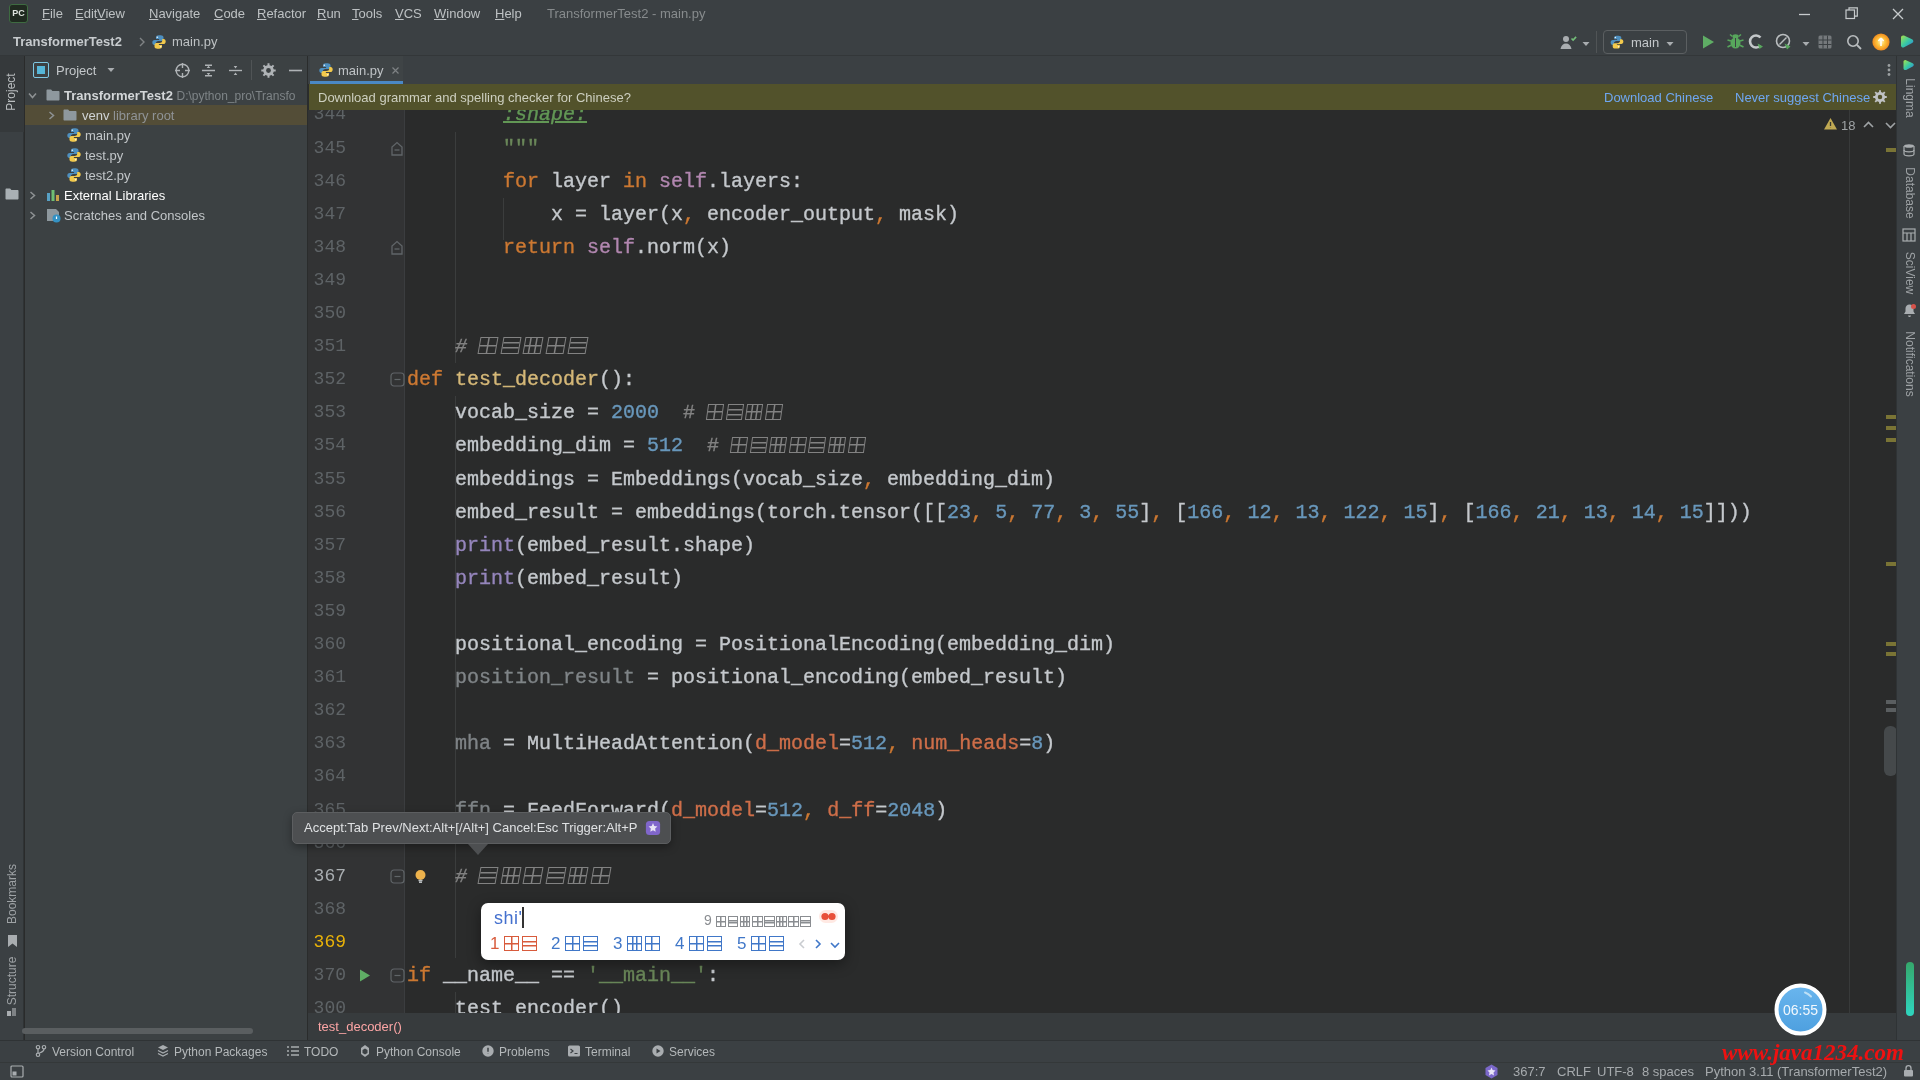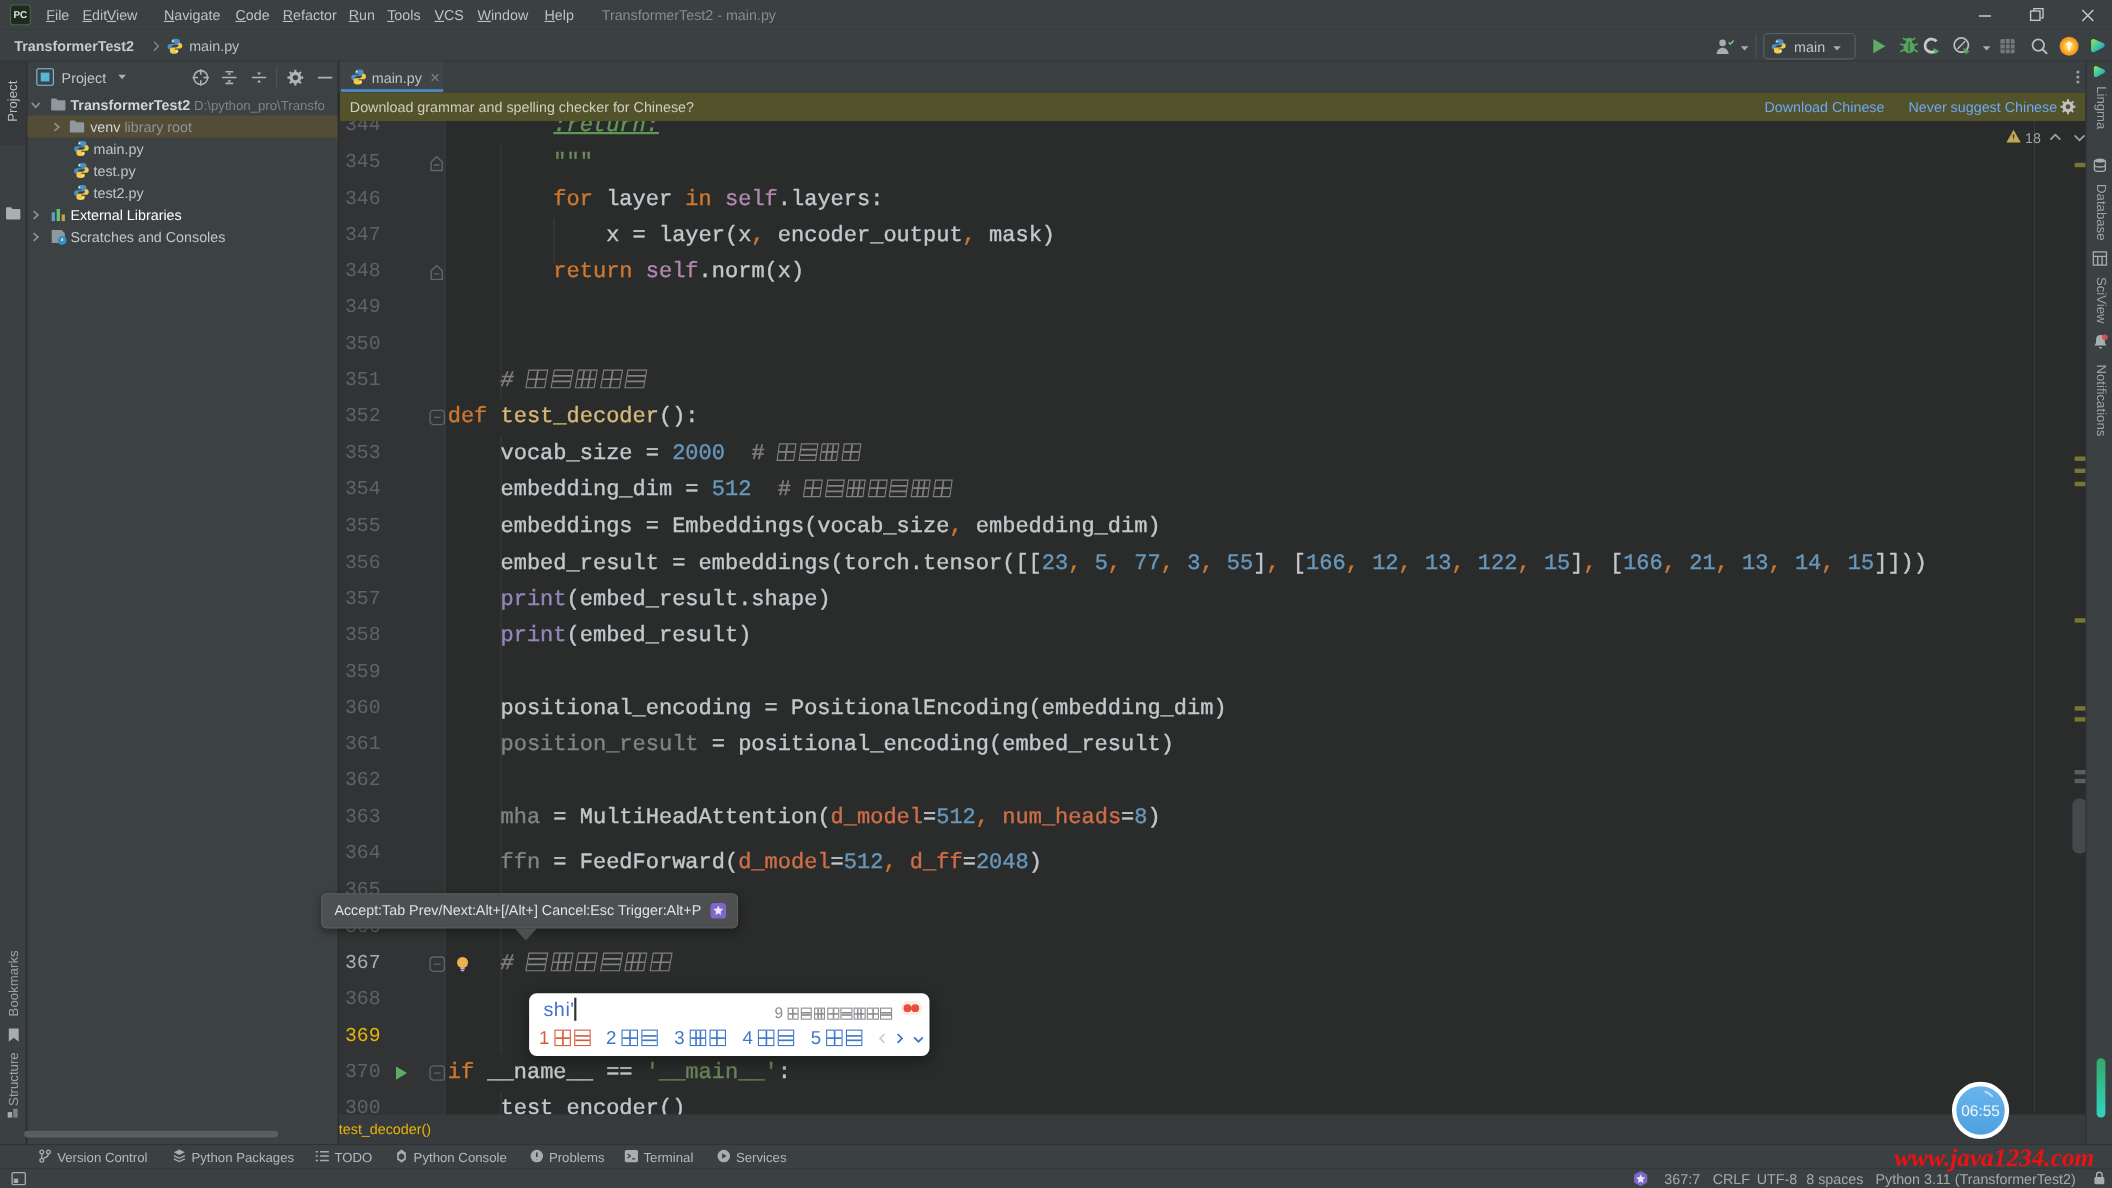--- a/index.html
+++ b/index.html
@@ -272,37 +272,37 @@
 <div class="gn" style="top:727px;color:#5E6366">363</div>
 <div class="gn" style="top:760px;color:#5E6366">364</div>
 <div class="gn" style="top:794px;color:#5E6366">365</div>
 <div class="gn" style="top:827px;color:#5E6366">366</div>
 <div class="gn" style="top:860px;color:#A9AEB1">367</div>
 <div class="gn" style="top:893px;color:#5E6366">368</div>
 <div class="gn" style="top:926px;color:#eab308">369</div>
 <div class="gn" style="top:959px;color:#5E6366">370</div>
 <div class="gn" style="top:992px;color:#5E6366">300</div>
 
-<div class="ln" style="top:98px">        <span style="color:#629755;text-decoration:underline;font-style:italic;">:return:</span></div>
+<div class="ln" style="top:98px">        <span style="color:#629755;text-decoration:underline;font-style:italic;">:shape:</span></div>
 <div class="ln" style="top:132px">        <span style="color:#6A8759;">"""</span></div>
 <div class="ln" style="top:165px">        <span style="color:#CC7832;">for</span> layer <span style="color:#CC7832;">in</span> <span style="color:#B287B0;">self</span>.layers:</div>
 <div class="ln" style="top:198px">            x = layer(x<span style="color:#CC7832;">,</span> encoder_output<span style="color:#CC7832;">,</span> mask)</div>
 <div class="ln" style="top:231px">        <span style="color:#CC7832;">return</span> <span style="color:#B287B0;">self</span>.norm(x)</div>
 <div class="ln" style="top:330px">    <span style="color:#828282;font-style:italic;"># </span><i class="z za k22" style="--c:#828282"></i><i class="z zb k22" style="--c:#828282"></i><i class="z zc k22" style="--c:#828282"></i><i class="z za k22" style="--c:#828282"></i><i class="z zb k22" style="--c:#828282"></i></div>
 <div class="ln" style="top:363px"><span style="color:#CC7832;">def</span> <span style="color:#D5B878;">test_decoder</span>():</div>
 <div class="ln" style="top:396px">    vocab_size = <span style="color:#6897BB;">2000</span>  <span style="color:#828282;"># </span><i class="z za k20" style="--c:#828282"></i><i class="z zb k20" style="--c:#828282"></i><i class="z zc k20" style="--c:#828282"></i><i class="z za k20" style="--c:#828282"></i></div>
 <div class="ln" style="top:429px">    embedding_dim = <span style="color:#6897BB;">512</span>  <span style="color:#828282;"># </span><i class="z za k20" style="--c:#828282"></i><i class="z zb k20" style="--c:#828282"></i><i class="z zc k20" style="--c:#828282"></i><i class="z za k20" style="--c:#828282"></i><i class="z zb k20" style="--c:#828282"></i><i class="z zc k20" style="--c:#828282"></i><i class="z za k20" style="--c:#828282"></i></div>
 <div class="ln" style="top:463px">    embeddings = Embeddings(vocab_size<span style="color:#CC7832;">,</span> embedding_dim)</div>
 <div class="ln" style="top:496px">    embed_result = embeddings(torch.tensor([[<span style="color:#6897BB;">23</span><span style="color:#CC7832;">,</span> <span style="color:#6897BB;">5</span><span style="color:#CC7832;">,</span> <span style="color:#6897BB;">77</span><span style="color:#CC7832;">,</span> <span style="color:#6897BB;">3</span><span style="color:#CC7832;">,</span> <span style="color:#6897BB;">55</span>]<span style="color:#CC7832;">,</span> [<span style="color:#6897BB;">166</span><span style="color:#CC7832;">,</span> <span style="color:#6897BB;">12</span><span style="color:#CC7832;">,</span> <span style="color:#6897BB;">13</span><span style="color:#CC7832;">,</span> <span style="color:#6897BB;">122</span><span style="color:#CC7832;">,</span> <span style="color:#6897BB;">15</span>]<span style="color:#CC7832;">,</span> [<span style="color:#6897BB;">166</span><span style="color:#CC7832;">,</span> <span style="color:#6897BB;">21</span><span style="color:#CC7832;">,</span> <span style="color:#6897BB;">13</span><span style="color:#CC7832;">,</span> <span style="color:#6897BB;">14</span><span style="color:#CC7832;">,</span> <span style="color:#6897BB;">15</span>]]))</div>
 <div class="ln" style="top:529px">    <span style="color:#9585BC;">print</span>(embed_result.shape)</div>
 <div class="ln" style="top:562px">    <span style="color:#9585BC;">print</span>(embed_result)</div>
 <div class="ln" style="top:628px">    positional_encoding = PositionalEncoding(embedding_dim)</div>
 <div class="ln" style="top:661px">    <span style="color:#7F8487;">position_result</span> = positional_encoding(embed_result)</div>
 <div class="ln" style="top:727px">    <span style="color:#7F8487;">mha</span> = MultiHeadAttention(<span style="color:#CE6E49;">d_model</span>=<span style="color:#6897BB;">512</span><span style="color:#CC7832;">,</span> <span style="color:#CE6E49;">num_heads</span>=<span style="color:#6897BB;">8</span>)</div>
-<div class="ln" style="top:768px">    <span style="color:#7F8487;">ffn</span> = FeedForward(<span style="color:#CE6E49;">d_model</span>=<span style="color:#6897BB;">512</span><span style="color:#CC7832;">,</span> <span style="color:#CE6E49;">d_ff</span>=<span style="color:#6897BB;">2048</span>)</div>
+<div class="ln" style="top:794px">    <span style="color:#7F8487;">ffn</span> = FeedForward(<span style="color:#CE6E49;">d_model</span>=<span style="color:#6897BB;">512</span><span style="color:#CC7832;">,</span> <span style="color:#CE6E49;">d_ff</span>=<span style="color:#6897BB;">2048</span>)</div>
 <div class="ln" style="top:860px">    <span style="color:#828282;font-style:italic;"># </span><i class="z zb k22" style="--c:#828282"></i><i class="z zc k22" style="--c:#828282"></i><i class="z za k22" style="--c:#828282"></i><i class="z zb k22" style="--c:#828282"></i><i class="z zc k22" style="--c:#828282"></i><i class="z za k22" style="--c:#828282"></i></div>
 <div class="ln" style="top:959px"><span style="color:#CC7832;">if</span> __name__ == <span style="color:#6A8759;">'__main__'</span>:</div>
 <div class="ln" style="top:992px">    test_encoder()</div>
 
 <svg class="abs" style="left:389px;top:141px" width="16" height="16" viewBox="0 0 16 16">
     <path d="M3 14 L3 6 L8 1.5 L13 6 L13 14 Z" fill="none" stroke="#606568" stroke-width="1.3"></path>
     <path d="M5.5 9 h5" stroke="#606568" stroke-width="1.3"></path>
   </svg>
 <svg class="abs" style="left:389px;top:240px" width="16" height="16" viewBox="0 0 16 16">
     <path d="M3 14 L3 6 L8 1.5 L13 6 L13 14 Z" fill="none" stroke="#606568" stroke-width="1.3"></path>
@@ -352,21 +352,21 @@
 <div class="abs" style="left:308px;top:84px;width:1588px;height:26px;background:#52522B"></div>
 <div class="abs" style="left:318px;top:90px;font-size:13px;color:#CDCFC0">Download grammar and spelling checker for Chinese?</div>
 <div class="abs" style="left:1604px;top:90px;font-size:13px;color:#6FA7F2">Download Chinese</div>
 <div class="abs" style="left:1735px;top:90px;font-size:13px;color:#6FA7F2">Never suggest Chinese</div>
 <svg class="abs" style="left:1872px;top:89px" width="16" height="16" viewBox="0 0 17 17">
     <path d="M7.5 3.2 L7.5 1.3 L9.5 1.3 L9.5 3.2 L11.6 4.1 L12.9 2.7 L14.3 4.1 L12.9 5.4 L13.8 7.5 L15.7 7.5 L15.7 9.5 L13.8 9.5 L12.9 11.6 L14.3 12.9 L12.9 14.3 L11.6 12.9 L9.5 13.8 L9.5 15.7 L7.5 15.7 L7.5 13.8 L5.4 12.9 L4.1 14.3 L2.7 12.9 L4.1 11.6 L3.2 9.5 L1.3 9.5 L1.3 7.5 L3.2 7.5 L4.1 5.4 L2.7 4.1 L4.1 2.7 L5.4 4.1 Z" fill="#C0C2C4" fill-rule="evenodd"></path>
     <circle cx="8.5" cy="8.5" r="2.4" fill="#52522B"></circle>
   </svg>
 <div class="abs" style="left:307px;top:84px;width:2px;height:26px;background:#2A2C2C"></div>
 <div class="abs" style="left:308px;top:1013px;width:1588px;height:27px;background:#373B3D"></div>
-<div class="abs" style="left:308px;top:1019px;font-size:13px;color:#eab308">test_decoder()</div>
+<div class="abs" style="left:318px;top:1019px;font-size:13px;color:#fca5a5">test_decoder()</div>
 <div class="abs" style="left:1896px;top:56px;width:24px;height:1006px;background:#3B4043;border-left:1px solid #2F3335"></div>
 <svg class="abs" style="left:1901px;top:58px" width="15" height="15" viewBox="0 0 18 18">
 <path d="M3 4.5C3 3 4.5 2 6 2.6l8 3.6c1.8.8 1.8 3 .1 3.9l-8 4.2C4.6 15 3 14 3 12.4z" fill="url(#lg1)"></path>
   </svg>
 <div class="vtx2" style="left:1888px;top:91px;width:44px;text-align:center">Lingma</div>
 <svg class="abs" style="left:1902px;top:143px" width="14" height="14" viewBox="0 0 14 14">
     <ellipse cx="7" cy="3" rx="5" ry="1.8" fill="#A9ADB0"></ellipse>
     <path d="M2 3v8c0 1 2.2 1.8 5 1.8s5-.8 5-1.8V3" fill="none" stroke="#A9ADB0" stroke-width="1.2"></path>
     <path d="M2 7c0 1 2.2 1.8 5 1.8S12 8 12 7" fill="none" stroke="#A9ADB0" stroke-width="1.2"></path>
   </svg>

